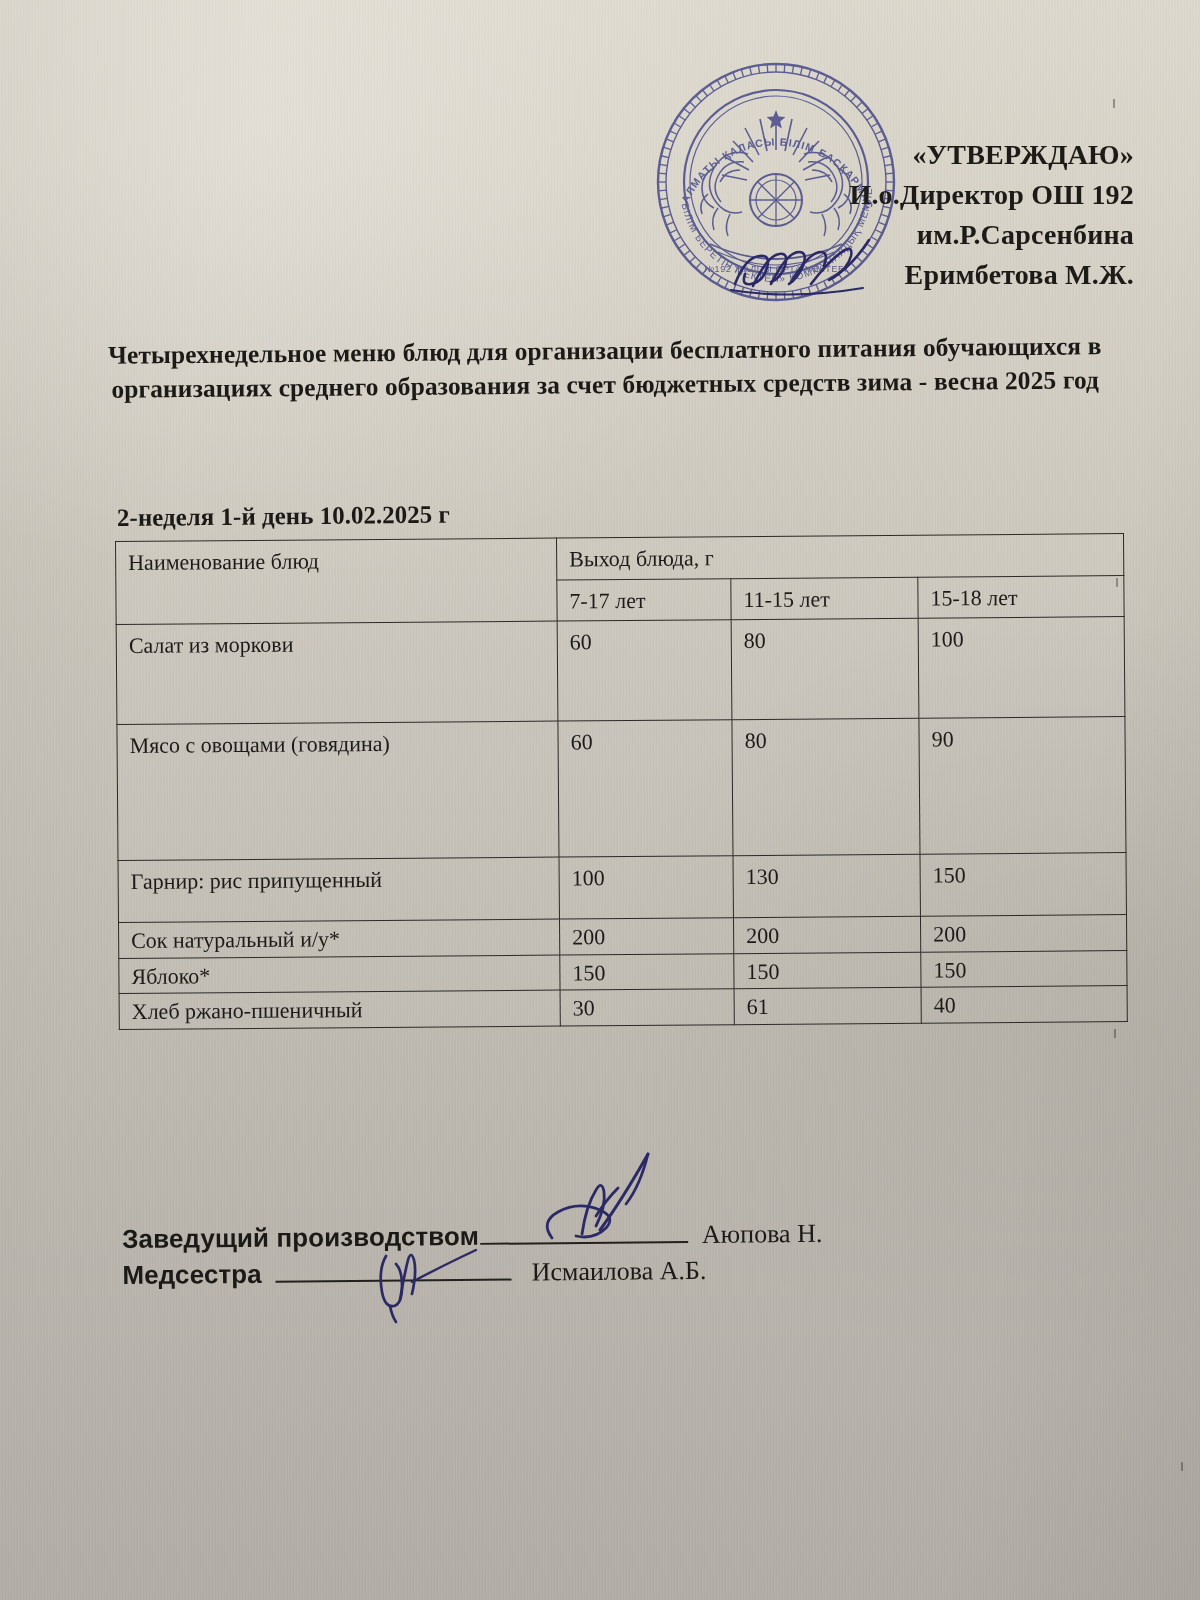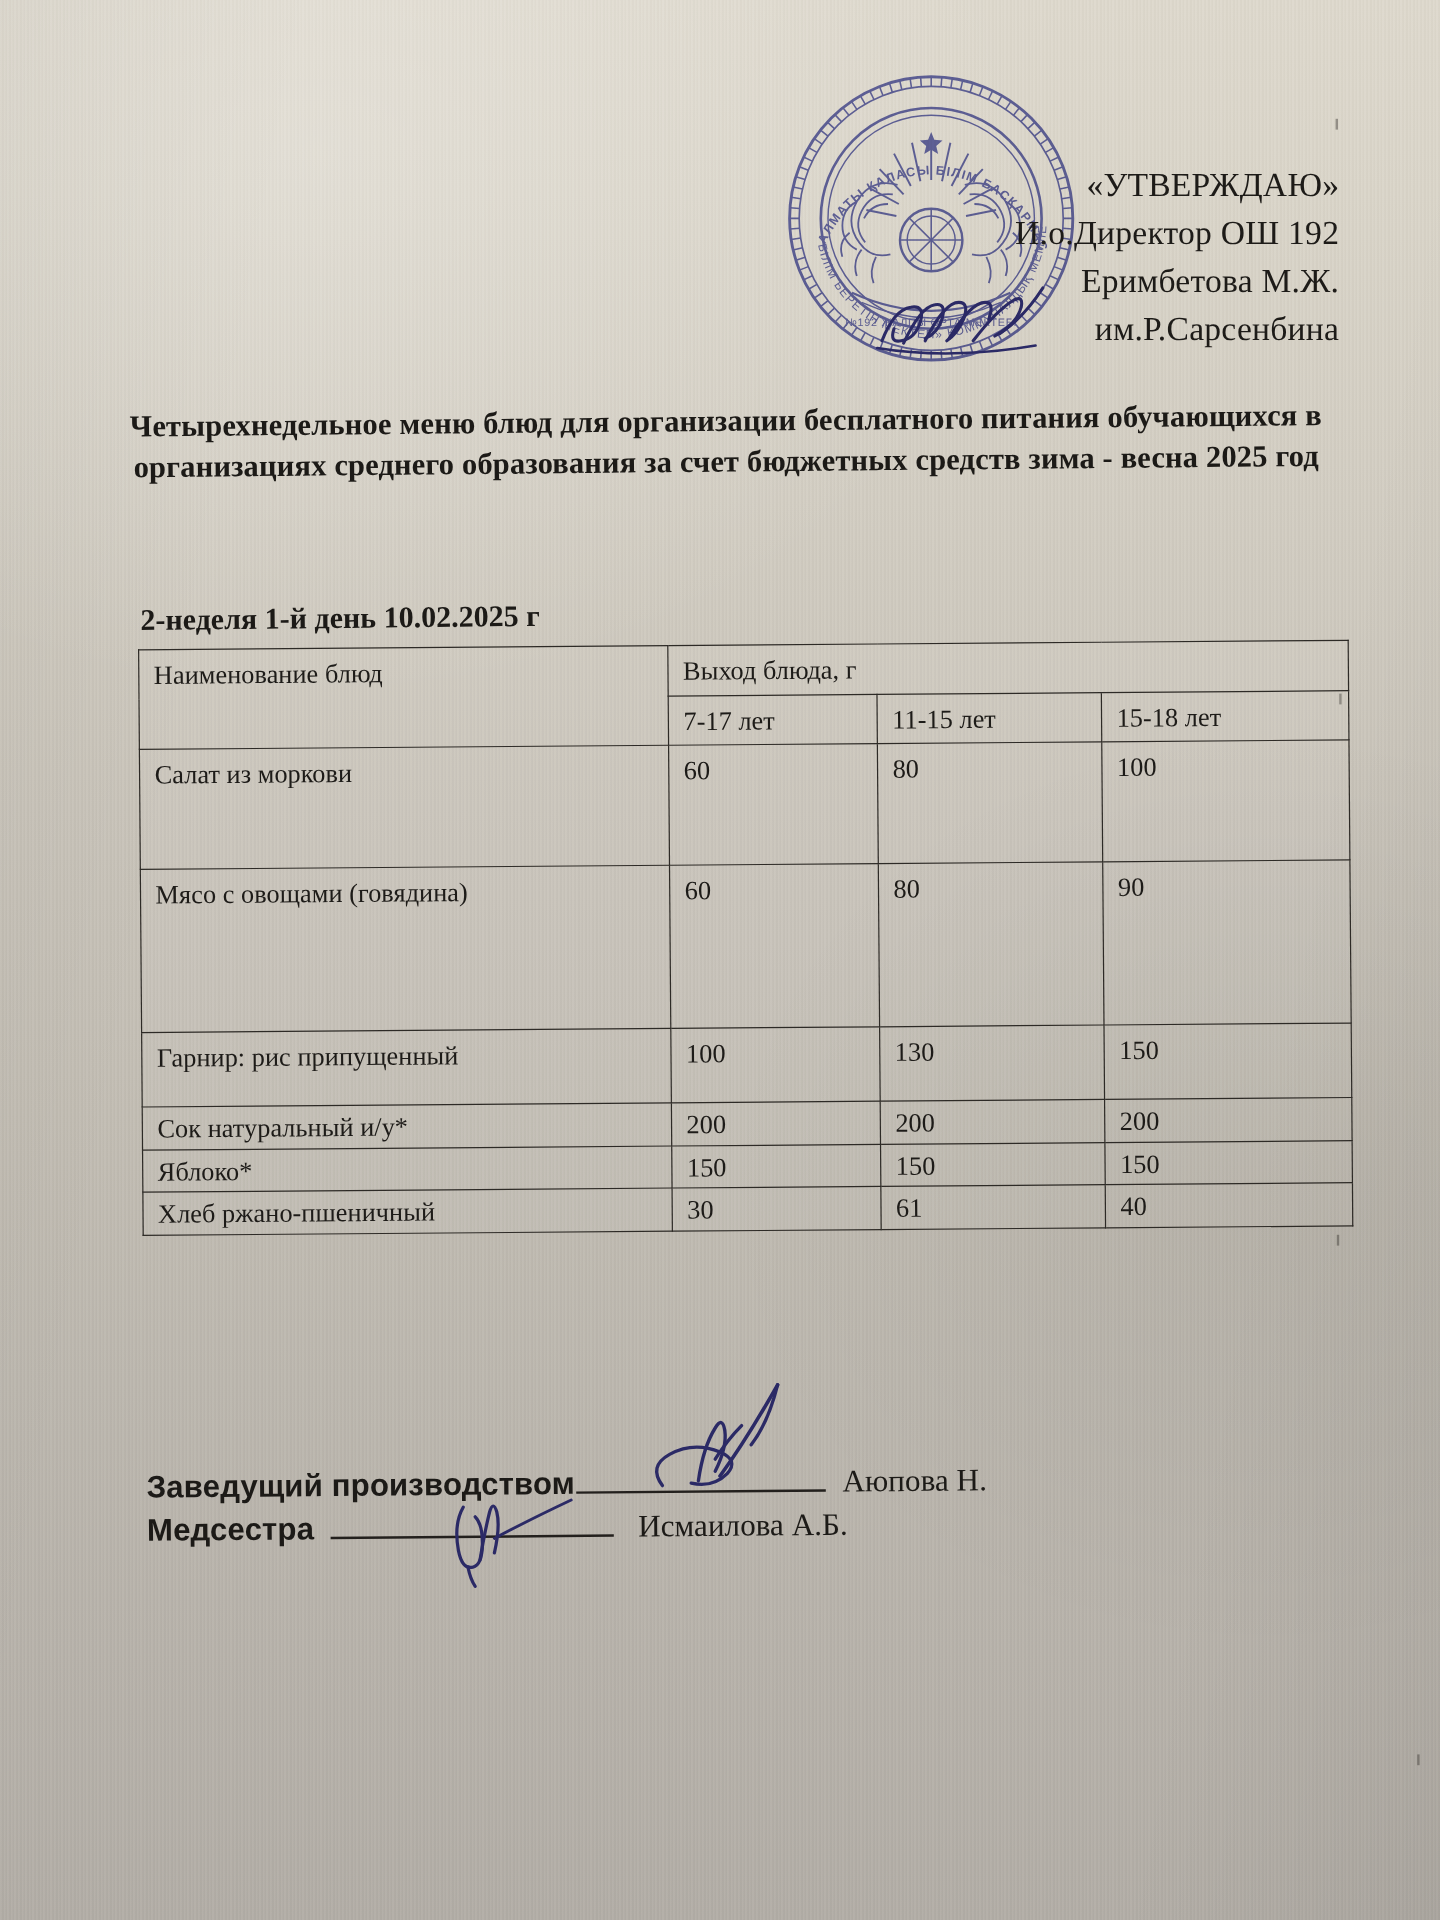--- a/index.html
+++ b/index.html
@@ -68,26 +68,26 @@
     height: 248px;
     z-index: 4;
     opacity: .82;
     mix-blend-mode: multiply;
   }
   #stamp svg { display:block; width:100%; height:100%; }
 
   
   #approval {
     position: absolute;
-    right: 84px;
+    right: 66px;
     top: 135px;
     width: 420px;
     text-align: right;
     z-index: 6;
-    font-weight: normal;
+    font-weight: bold;
     font-size: 28px;
     line-height: 1.43;
     color: #1d1b18;
     letter-spacing: .2px;
   }
   #approval div { white-space: nowrap; }
 
   
   #doc-title {
     position: absolute;
@@ -380,22 +380,22 @@
         <path d="M66 194 q58 26 116 0" stroke-width="1.1"></path>
       </g>
       <text x="124" y="214" text-anchor="middle" font-family="'Liberation Sans', sans-serif" font-size="9" fill="#4a4fa8" letter-spacing="0.6">№192 ЖАЛПЫ ОРТА МЕКТЕБІ</text>
 
     </svg>
   </div>
 
   <div id="approval" class="layer">
     <div>«УТВЕРЖДАЮ»</div>
     <div>И.о.Директор ОШ 192</div>
+    <div>им.Р.Сарсенбина</div>
     <div>Еримбетова М.Ж.</div>
-    <div>им.Р.Сарсенбина</div>
   </div>
 
   <div class="ink" id="ink-director">
     <svg width="190" height="76" viewBox="0 0 190 76" xmlns="http://www.w3.org/2000/svg">
       <g fill="none" stroke="#2b2a66" stroke-width="2.6" stroke-linecap="round">
         <path d="M10 56 q10 -26 24 -28 q12 -2 8 12 q-4 14 -16 16 q-10 2 -6 -10"></path>
         <path d="M28 58 q14 -30 26 -32 q10 -2 6 12 q-4 12 -14 16"></path>
         <path d="M46 56 q16 -32 28 -32 q9 0 4 14 q-5 12 -14 18"></path>
         <path d="M66 54 q18 -30 30 -30 q8 0 3 14"></path>
         <path d="M86 56 q20 -26 34 -34 q8 -4 6 6 q-3 12 -18 22"></path>

